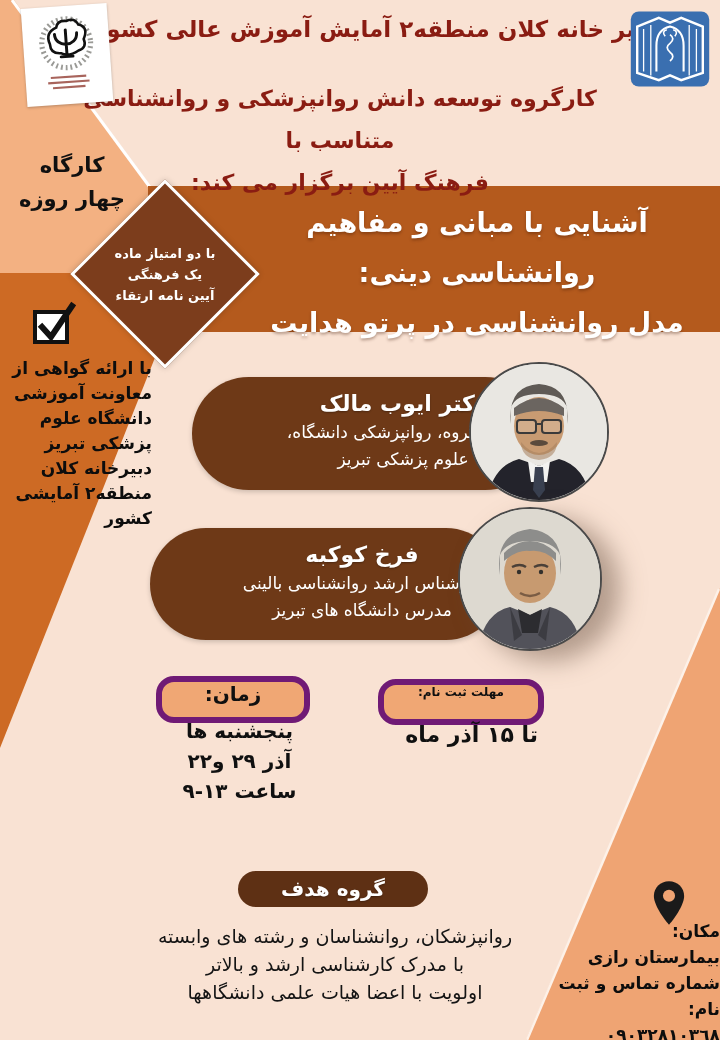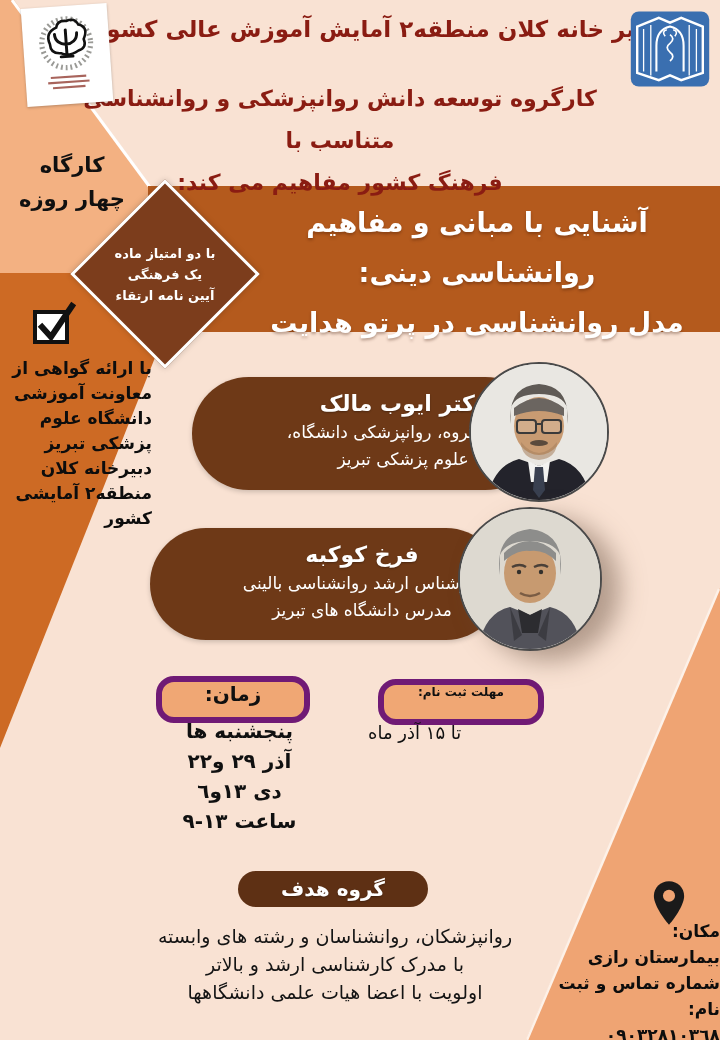--- a/index.html
+++ b/index.html
@@ -68,22 +68,22 @@
     display:flex;align-items:flex-start;justify-content:center;
     font-weight:bold;color:#101010;z-index:2;}
   .pill-time{left:156px;top:676px;width:142px;height:35px;font-size:20px;}
   .pill-reg{left:378px;top:679px;width:154px;height:34px;font-size:12px;}
   .pill-dark{left:238px;top:871px;width:190px;height:36px;border-radius:19px;
     background:var(--c-darkpill,#5e3014);border:none;display:flex;align-items:center;justify-content:center;
     color:#fff;font-size:20px;font-weight:bold;z-index:2;text-shadow:0 1px 2px rgba(0,0,0,.3);}
 
   .time-lines{left:132px;top:716px;width:215px;text-align:center;z-index:2;
     font-size:20px;font-weight:bold;color:#101010;line-height:30px;}
-  .deadline{left:368px;top:722px;width:170px;text-align:left;z-index:2;
-    font-size:18px;font-weight:normal;color:#101010;}
+  .deadline{left:368px;top:722px;width:170px;text-align:right;z-index:2;
+    font-size:22px;font-weight:bold;color:#101010;}
 
   .target-lines{left:125px;top:922px;width:420px;text-align:center;z-index:2;
     font-size:19px;color:#141414;line-height:28px;}
 
   
   .pin{left:650px;top:880px;width:38px;height:46px;z-index:3;}
   .loc{left:520px;top:918px;width:196px;text-align:right;padding-left:4px;z-index:3;
     font-size:17px;font-weight:bold;color:#0d0d0d;line-height:26px;}
   .loc .phone{letter-spacing:1px;padding-left:28px;}
 </style>
@@ -121,21 +121,21 @@
     <path d="M17 25 L17 78 M26 20 L26 83" fill="none" stroke="#fff" stroke-width="1.6"></path>
     <path d="M83 25 L83 78 M74 20 L74 83" fill="none" stroke="#fff" stroke-width="1.6"></path>
     <path d="M33 78 L33 46 Q33 26 50 22 Q67 26 67 46 L67 78" fill="none" stroke="#fff" stroke-width="2.6"></path>
     <path d="M50 32 q7 5 0 11 q-7 5 0 11 q7 5 0 11" fill="none" stroke="#fff" stroke-width="2.2"></path>
     <path d="M44 34 q-5 -6 2 -8 M56 34 q5 -6 -2 -8" fill="none" stroke="#fff" stroke-width="2"></path>
   </svg>
 
   <div class="abs hdr1">دبیر خانه کلان منطقه۲ آمایش آموزش عالی کشور:</div>
   <div class="abs hdr2">
     <div>کارگروه توسعه دانش روانپزشکی و روانشناسی متناسب با</div>
-    <div>فرهنگ کشور مفاهیم می کند:</div>
+    <div>فرهنگ آیین برگزار می کند:</div>
   </div>
 
   <div class="abs badge">
     <div>کارگاه</div>
     <div>چهار روزه</div>
   </div>
 
   <div class="abs banner"></div>
   <div class="abs title">
     <div>آشنایی با مبانی و مفاهیم روانشناسی دینی:</div>
@@ -211,21 +211,20 @@
       <path d="M90 98 L78 126 L86 132 Z" fill="#3c3c42"></path>
     </svg>
   </div>
 
   <div class="abs pill pill-time">
     <span>زمان:</span>
   </div>
   <div class="abs time-lines">
     <div>پنجشنبه ها</div>
     <div>آذر ۲۹ و۲۲</div>
-    <div>دی ۱۳و٦</div>
     <div>ساعت ۱۳-۹</div>
   </div>
 
   <div class="abs pill pill-reg">
     <span>مهلت ثبت نام:</span>
   </div>
   <div class="abs deadline">تا ۱۵ آذر ماه</div>
 
   <div class="abs pill-dark">
     <span>گروه هدف</span>

